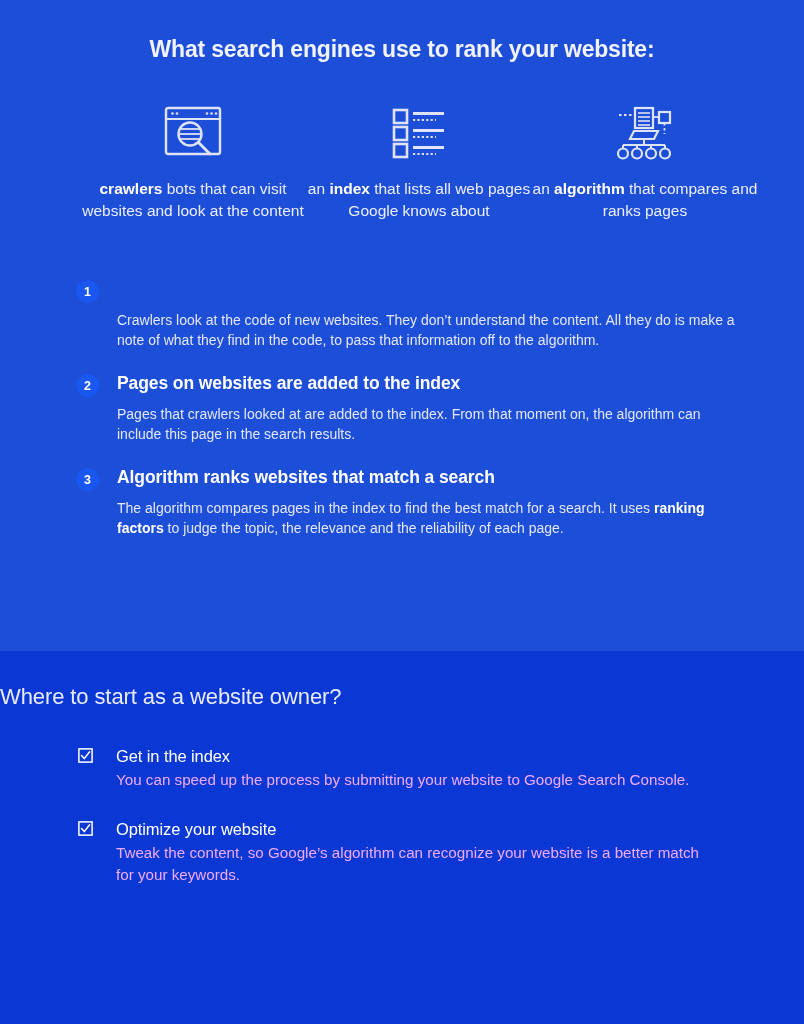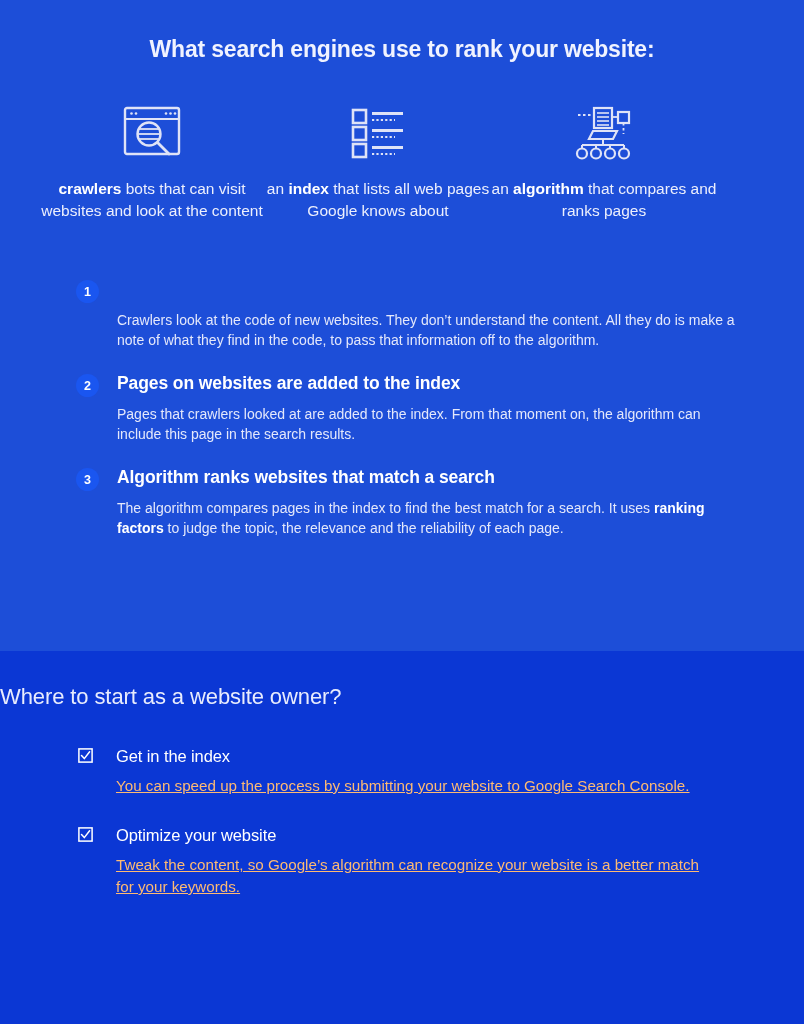--- a/index.html
+++ b/index.html
@@ -21,22 +21,22 @@
     position:absolute; left:0; top:36px; width:804px;
     text-align:center;
     color:#f1f3ff;
     font-size:23px;
     font-weight:bold;
     letter-spacing:-0.2px;
   }
 
   
   .cards {
-    position:absolute; left:39px; top:100px; width:728px;
-    display:flex; justify-content:flex-start; align-items:flex-start;
+    position:absolute; left:30px; top:100px; width:728px;
+    display:flex; justify-content:flex-end; align-items:flex-start;
   }
   .card { width:226px; display:flex; flex-direction:column; align-items:center; }
   .card-icon { height:64px; display:flex; align-items:center; justify-content:center; }
   .card-icon svg { display:block; }
   .card-caption {
     margin-top:14px;
     text-align:center;
     color:#eceffd;
     font-size:15.5px;
     line-height:21.5px;
@@ -93,26 +93,25 @@
     width:15px; height:15px;
   }
   .check-title {
     color:#ffffff;
     font-size:16.5px;
     font-weight:normal;
     line-height:22px;
     letter-spacing:-0.1px;
   }
   .check-body {
-    margin-top:8px;
-    color:#fdba74;
+    margin-top:2px;
+    color:#f0abfc;
     font-size:15.2px;
     line-height:22.5px;
     max-width:600px;
-    text-decoration:underline;
   }
 </style>
 </head>
 <body>
 
 <div class="page">
 
   <div class="dark-section">
 
     <div class="main-title">What search engines use to rank your website:</div>

